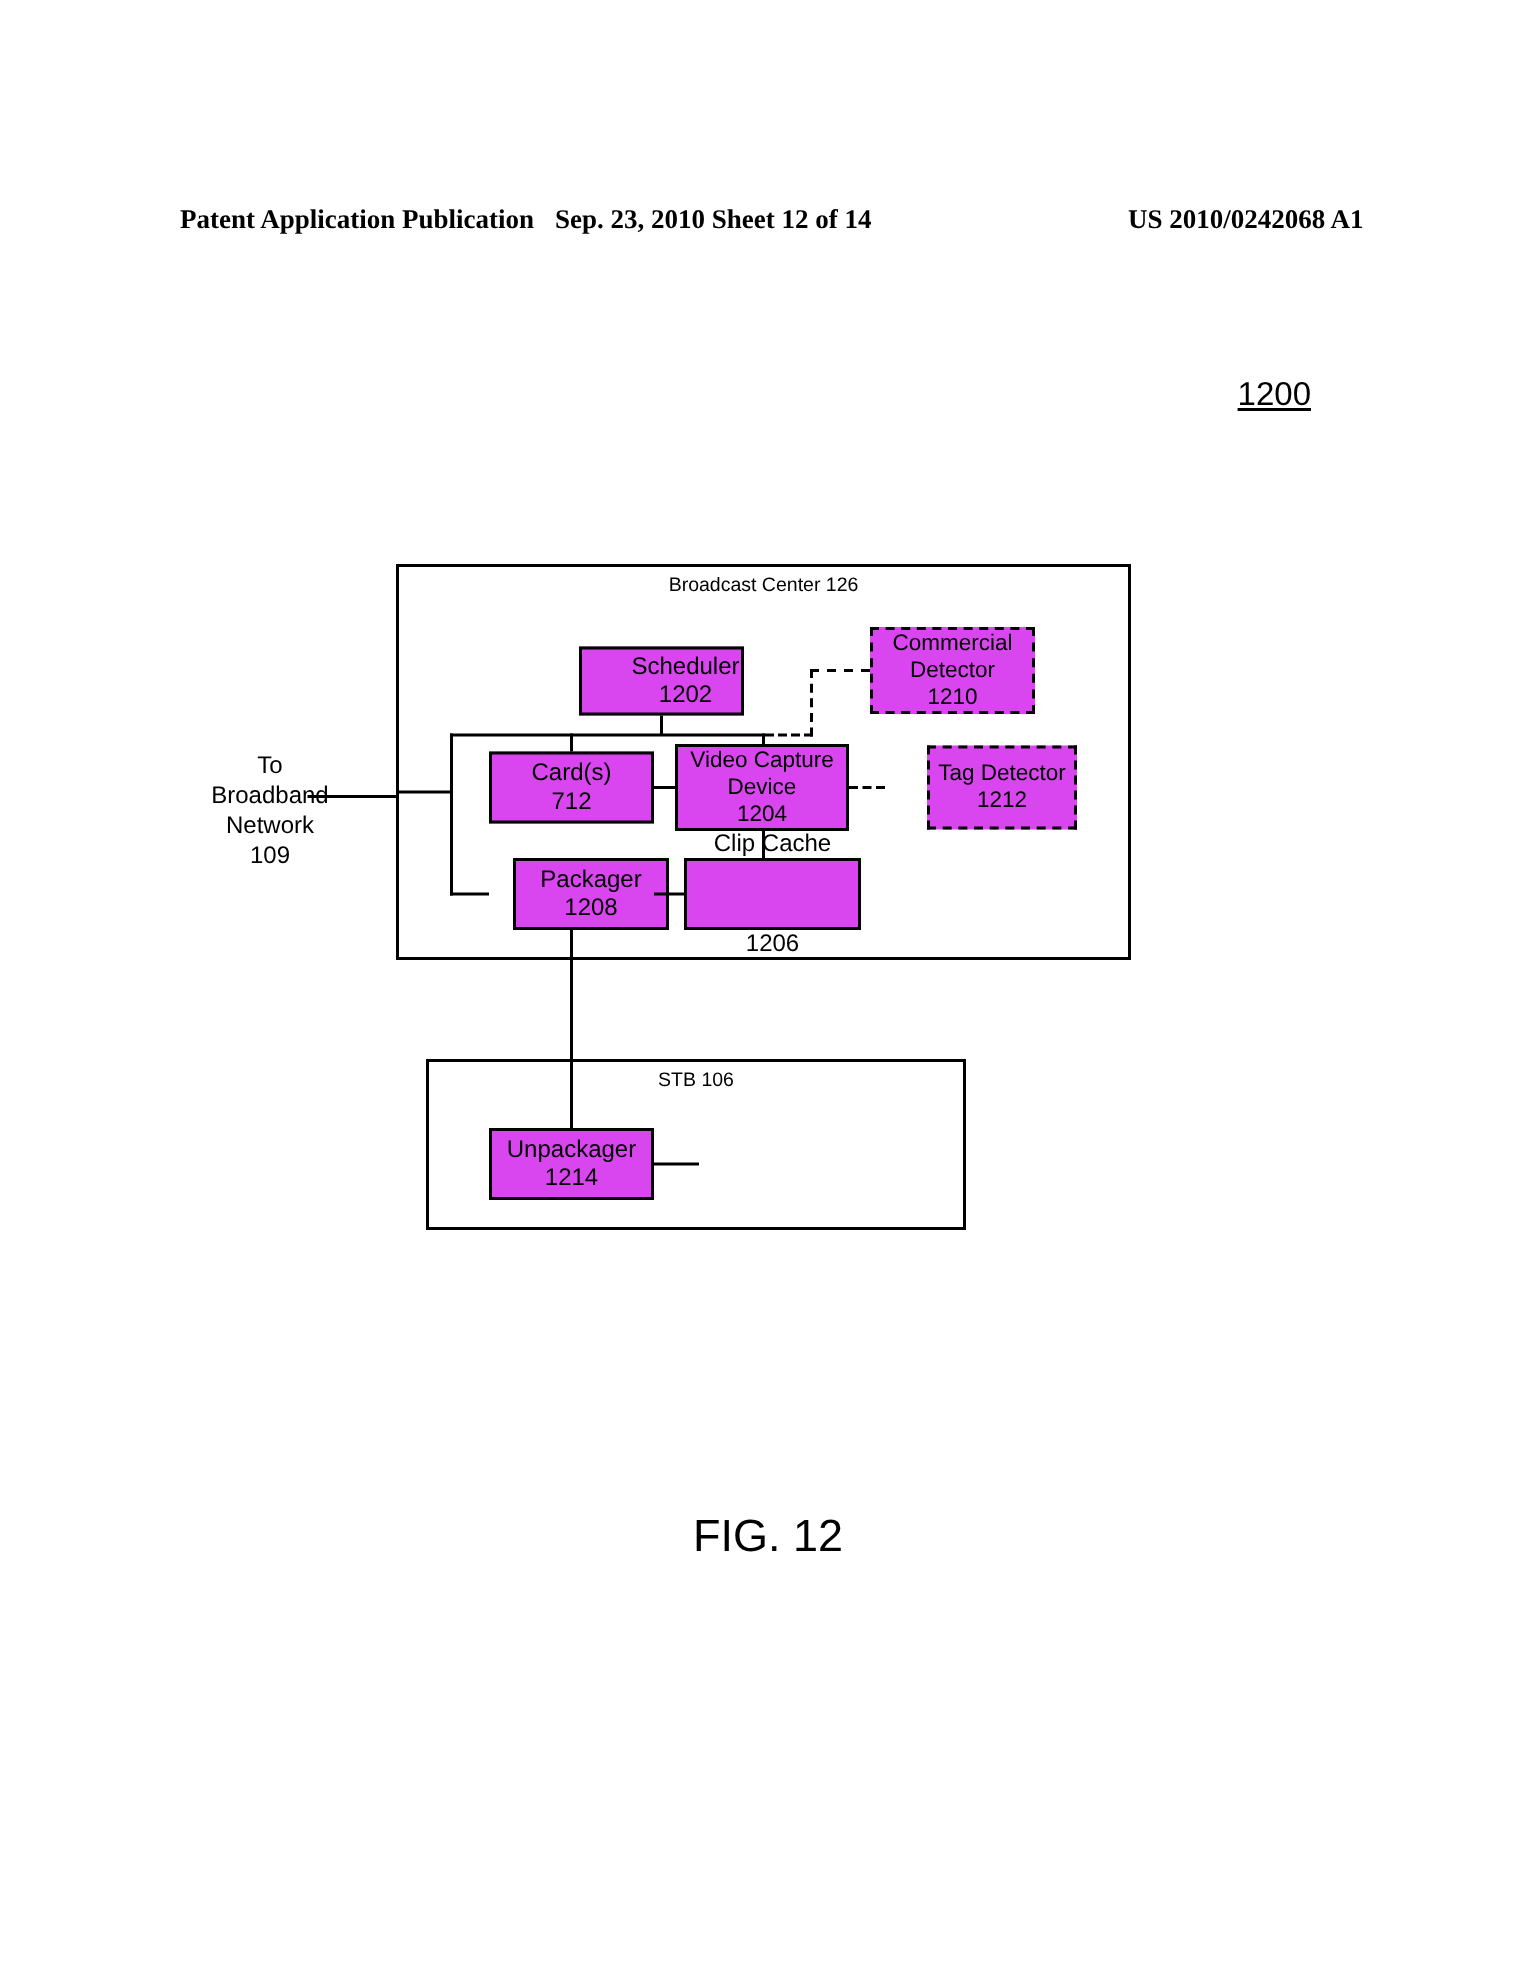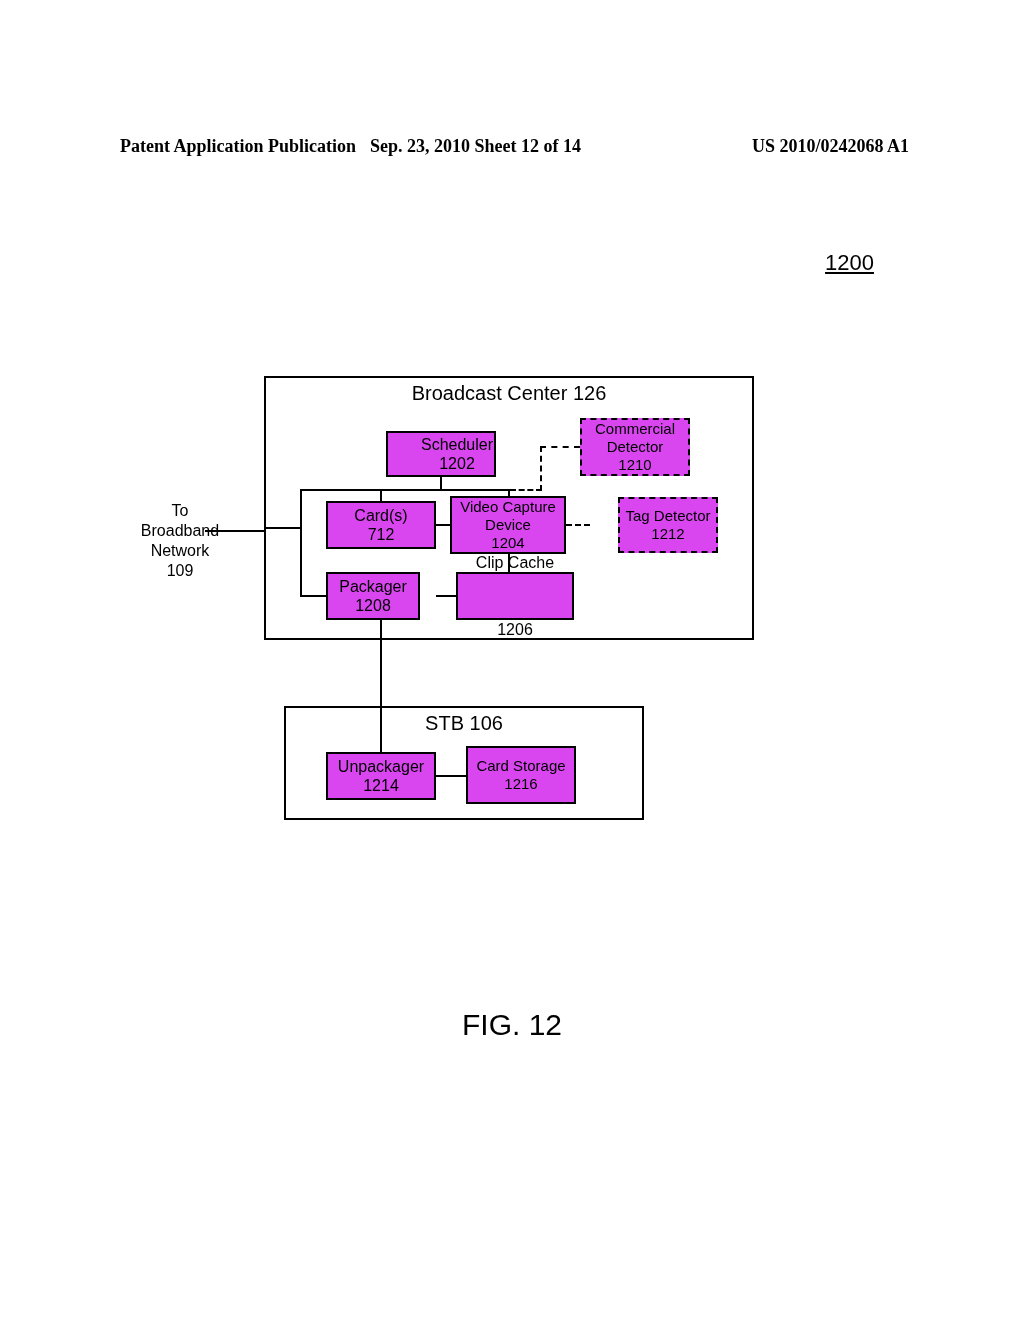--- a/index.html
+++ b/index.html
@@ -77,21 +77,21 @@
   .outer {
     position: absolute;
     border: 2.5px solid #000;
     box-sizing: border-box;
   }
   .outer .title {
     position: absolute;
     top: 4px;
     width: 100%;
     text-align: center;
-    font-size: 20px;
+    font-size: 13px;
   }
 
   .label {
     position: absolute;
     text-align: center;
     line-height: 1.25;
   }
 
   
   .hline, .vline {
@@ -145,21 +145,21 @@
     <div class="box" style="left:450px; top:496px; width:116px; height:58px; font-size:15px;">
       <span class="t">Video Capture Device</span>
       <span class="n">1204</span>
     </div>
 
     <div class="box dashed" style="left:590px; top:497px; width:100px; height:56px; font-size:15px;margin-left:28px;">
       <span class="t">Tag Detector</span>
       <span class="n">1212</span>
     </div>
 
-    <div class="box" style="left:326px; top:572px; width:94px; height:48px;">
+    <div class="box" style="left:342px; top:572px; width:104px; height:48px;">
       <span class="t">Packager</span>
       <span class="n">1208</span>
     </div>
 
     <div class="box" style="left:456px; top:572px; width:118px; height:48px;gap:48px;">
       <span class="t">Clip Cache</span>
       <span class="n">1206</span>
     </div>
 
     <div class="vline" style="left:440px; top:477px; height:13px;"></div>
@@ -188,24 +188,20 @@
 
     <div class="outer" style="left:284px; top:706px; width:360px; height:114px;">
       <div class="title">STB 106</div>
     </div>
 
     <div class="box" style="left:326px; top:752px; width:110px; height:48px;">
       <span class="t">Unpackager</span>
       <span class="n">1214</span>
     </div>
 
-    <div class="box" style="left:466px; top:746px; width:110px; height:58px; font-size:15px;">
-      <span class="t">Card Storage</span>
-      <span class="n">1216</span>
-    </div>
 
     <div class="vline" style="left:380px; top:706px; height:46px;"></div>
 
     <div class="hline" style="left:436px; top:775px; width:30px;"></div>
 
   </div>
 
   <div class="figcap">FIG. 12</div>
 
 </div>

